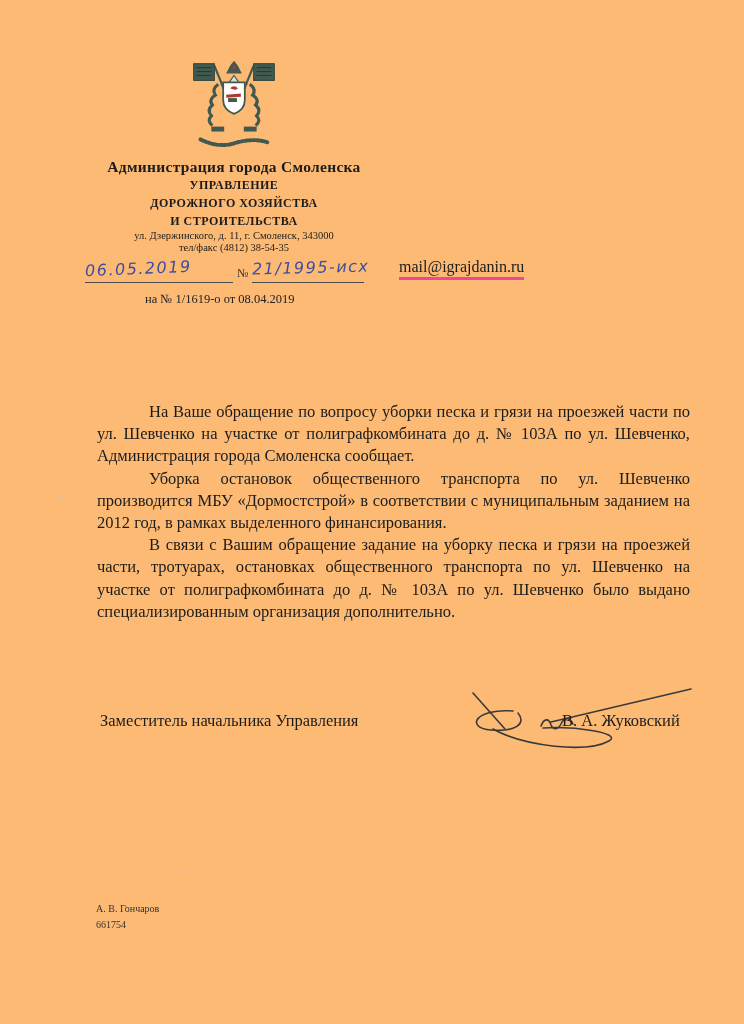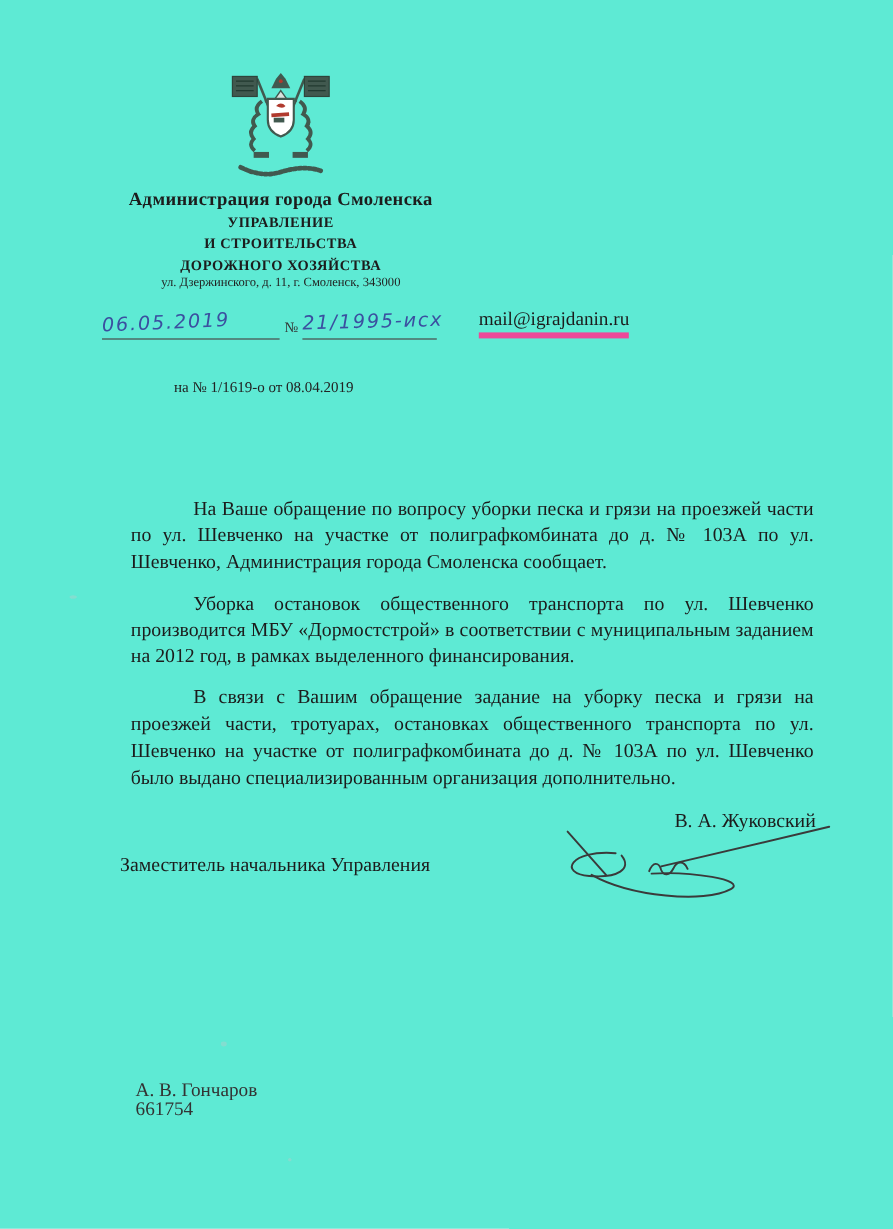--- a/index.html
+++ b/index.html
@@ -1,20 +1,20 @@
 <!DOCTYPE html>
 <html><head>
 <meta charset="utf-8">
 <style>
   html,body{margin:0;padding:0;background:#e8e8e8;}
   .page{
     position:relative;
     width:744px;height:1024px;
     margin:0 auto;
-    background:#5eead4;
+    background:#fdba74;
     overflow:hidden;
     font-family:"Liberation Serif", serif;
     color:#1c1c1c;
   }
   
   .speck{position:absolute;border-radius:50%;background:#c9c9c9;opacity:.35;}
 
   
   .letterhead{
     position:absolute;left:78px;top:58px;width:312px;
@@ -44,44 +44,44 @@
     font-style:italic;
     color:#3b4fa0;
     font-size:16px;
     letter-spacing:1.5px;
     white-space:nowrap;
   }
   .hw-date{display:inline-block;transform:rotate(-2.5deg);margin-top:3px;}
   .hw-num{display:inline-block;transform:rotate(-1.5deg);margin-top:2px;}
   .reply-to{
     position:absolute;left:145px;top:292px;
-    font-size:12.5px;color:#222;margin-top:24px;
+    font-size:12.5px;color:#222;
   }
   .email{
     position:absolute;left:399px;top:258px;
     font-size:16px;
-    border-bottom:5px solid #ec4899;
+    border-bottom:3px solid #ec4899;
     padding-bottom:1px;
   }
 
   
   .body-text{
     position:absolute;left:97px;top:401px;width:593px;
     font-size:16.5px;line-height:22.2px;
     text-align:justify;
   }
-  .body-text p{margin:12px;text-indent:52px;}
+  .body-text p{margin:0;text-indent:52px;}
 
   
   .sig-position{position:absolute;left:100px;top:711px;font-size:16.5px;}
-  .sig-name{position:absolute;left:562px;top:674px;font-size:16.5px;}
+  .sig-name{position:absolute;left:562px;top:711px;font-size:16.5px;}
   .sig-scribble{position:absolute;left:455px;top:683px;}
 
   
-  .footer{position:absolute;left:113px;top:901px;font-size:16px;line-height:15.5px;color:#333;}
+  .footer{position:absolute;left:96px;top:901px;font-size:10px;line-height:15.5px;color:#333;}
 </style>
 </head>
 <body>
 
 <div class="page">
 
   <div class="speck" style="left:184px;top:868px;width:5px;height:4px;"></div>
   <div class="speck" style="left:58px;top:496px;width:6px;height:3px;"></div>
   <div class="speck" style="left:240px;top:965px;width:3px;height:3px;"></div>
 
@@ -114,23 +114,24 @@
         <path d="M38 40 q-4 4 0 8 M82 40 q4 4 0 8" stroke-width="2"></path>
 
         <rect x="37" y="69" width="13" height="5" fill="#41594f" stroke="none"></rect>
         <rect x="70" y="69" width="13" height="5" fill="#41594f" stroke="none"></rect>
 
         <path d="M26 82 q18 9 34 4 q20 -6 34 -1" stroke-width="4" stroke-dasharray="2.2 2" stroke-linecap="round"></path>
       </g>
     </svg>
     <div class="org-parent">Администрация города Смоленска</div>
     <div class="org-name">УПРАВЛЕНИЕ</div>
+    <div class="org-name">ДОРОЖНОГО ХОЗЯЙСТВА</div>
     <div class="org-name">И СТРОИТЕЛЬСТВА</div>
-    <div class="org-name">ДОРОЖНОГО ХОЗЯЙСТВА</div>
     <div class="lh-small">ул. Дзержинского, д. 11, г. Смоленск, 343000</div>
+    <div class="lh-small">тел/факс (4812) 38-54-35</div>
   </div>
 
   <div class="ref-line">
     <div class="ref-date-cell">
       <span class="handwritten hw-date">06.05.2019</span>
     </div>
     <span class="ref-num-sym">№</span>
     <div class="ref-num-cell">
       <span class="handwritten hw-num">21/1995-исх</span>
     </div>

